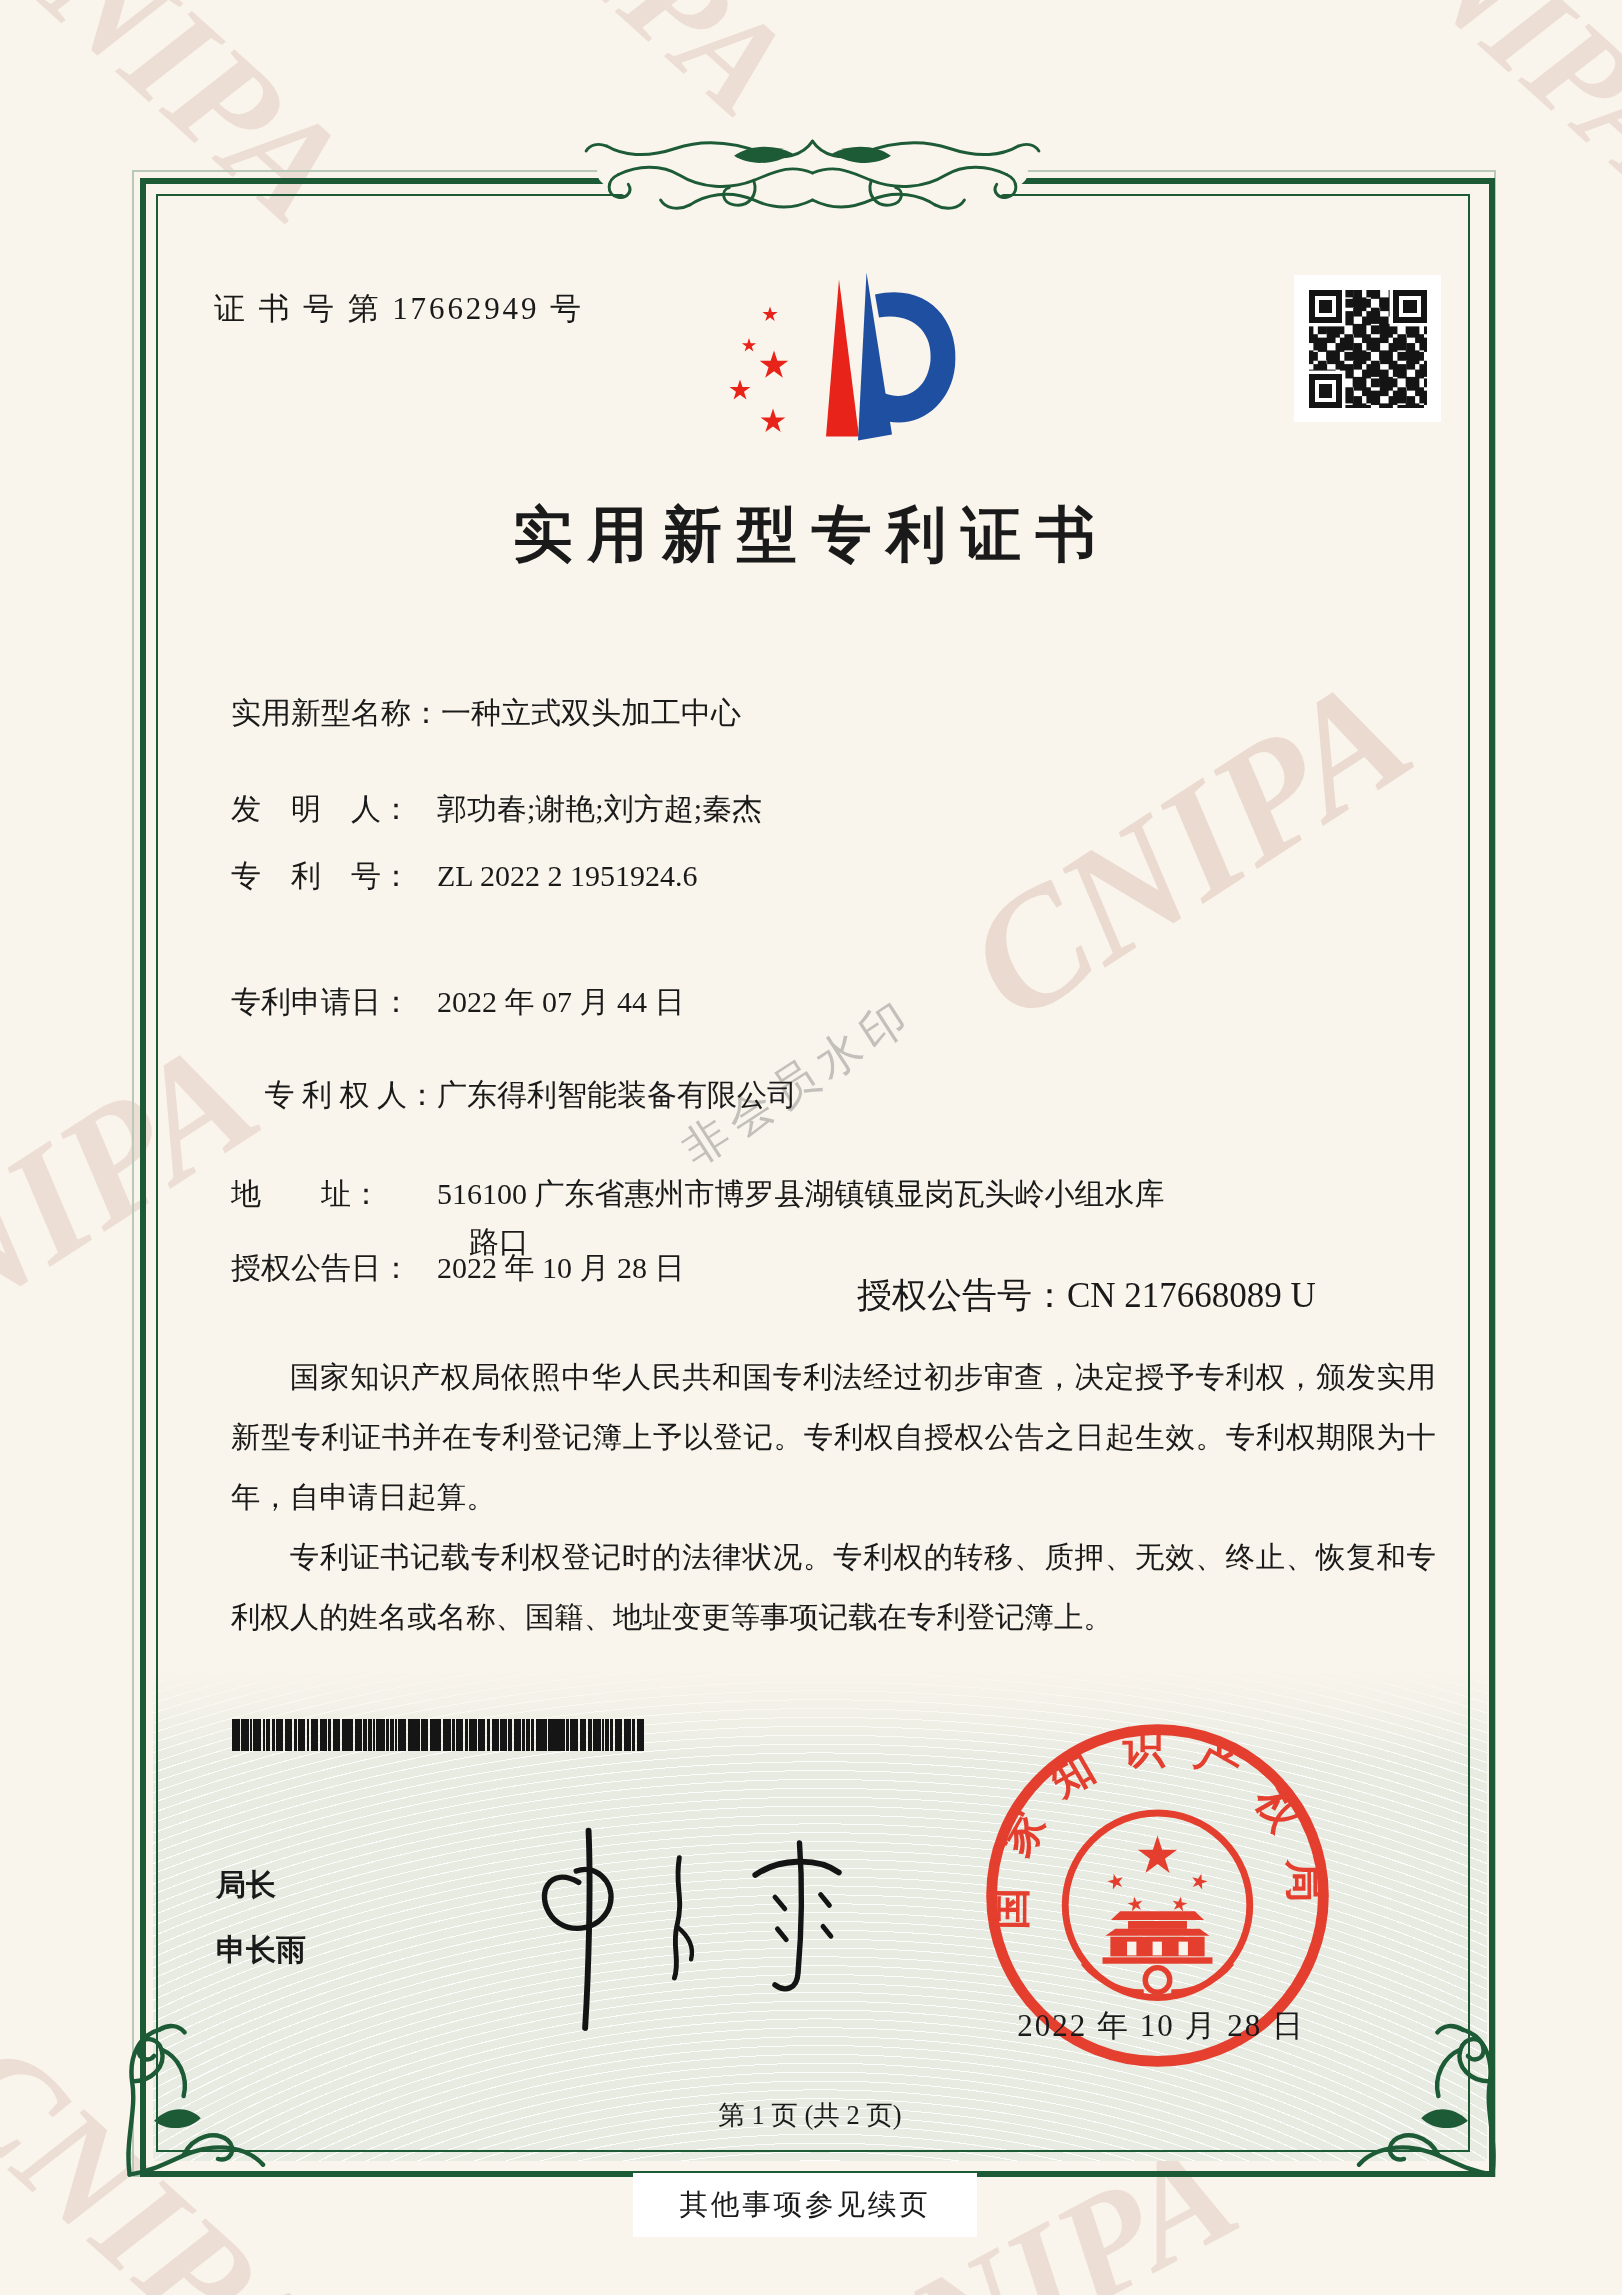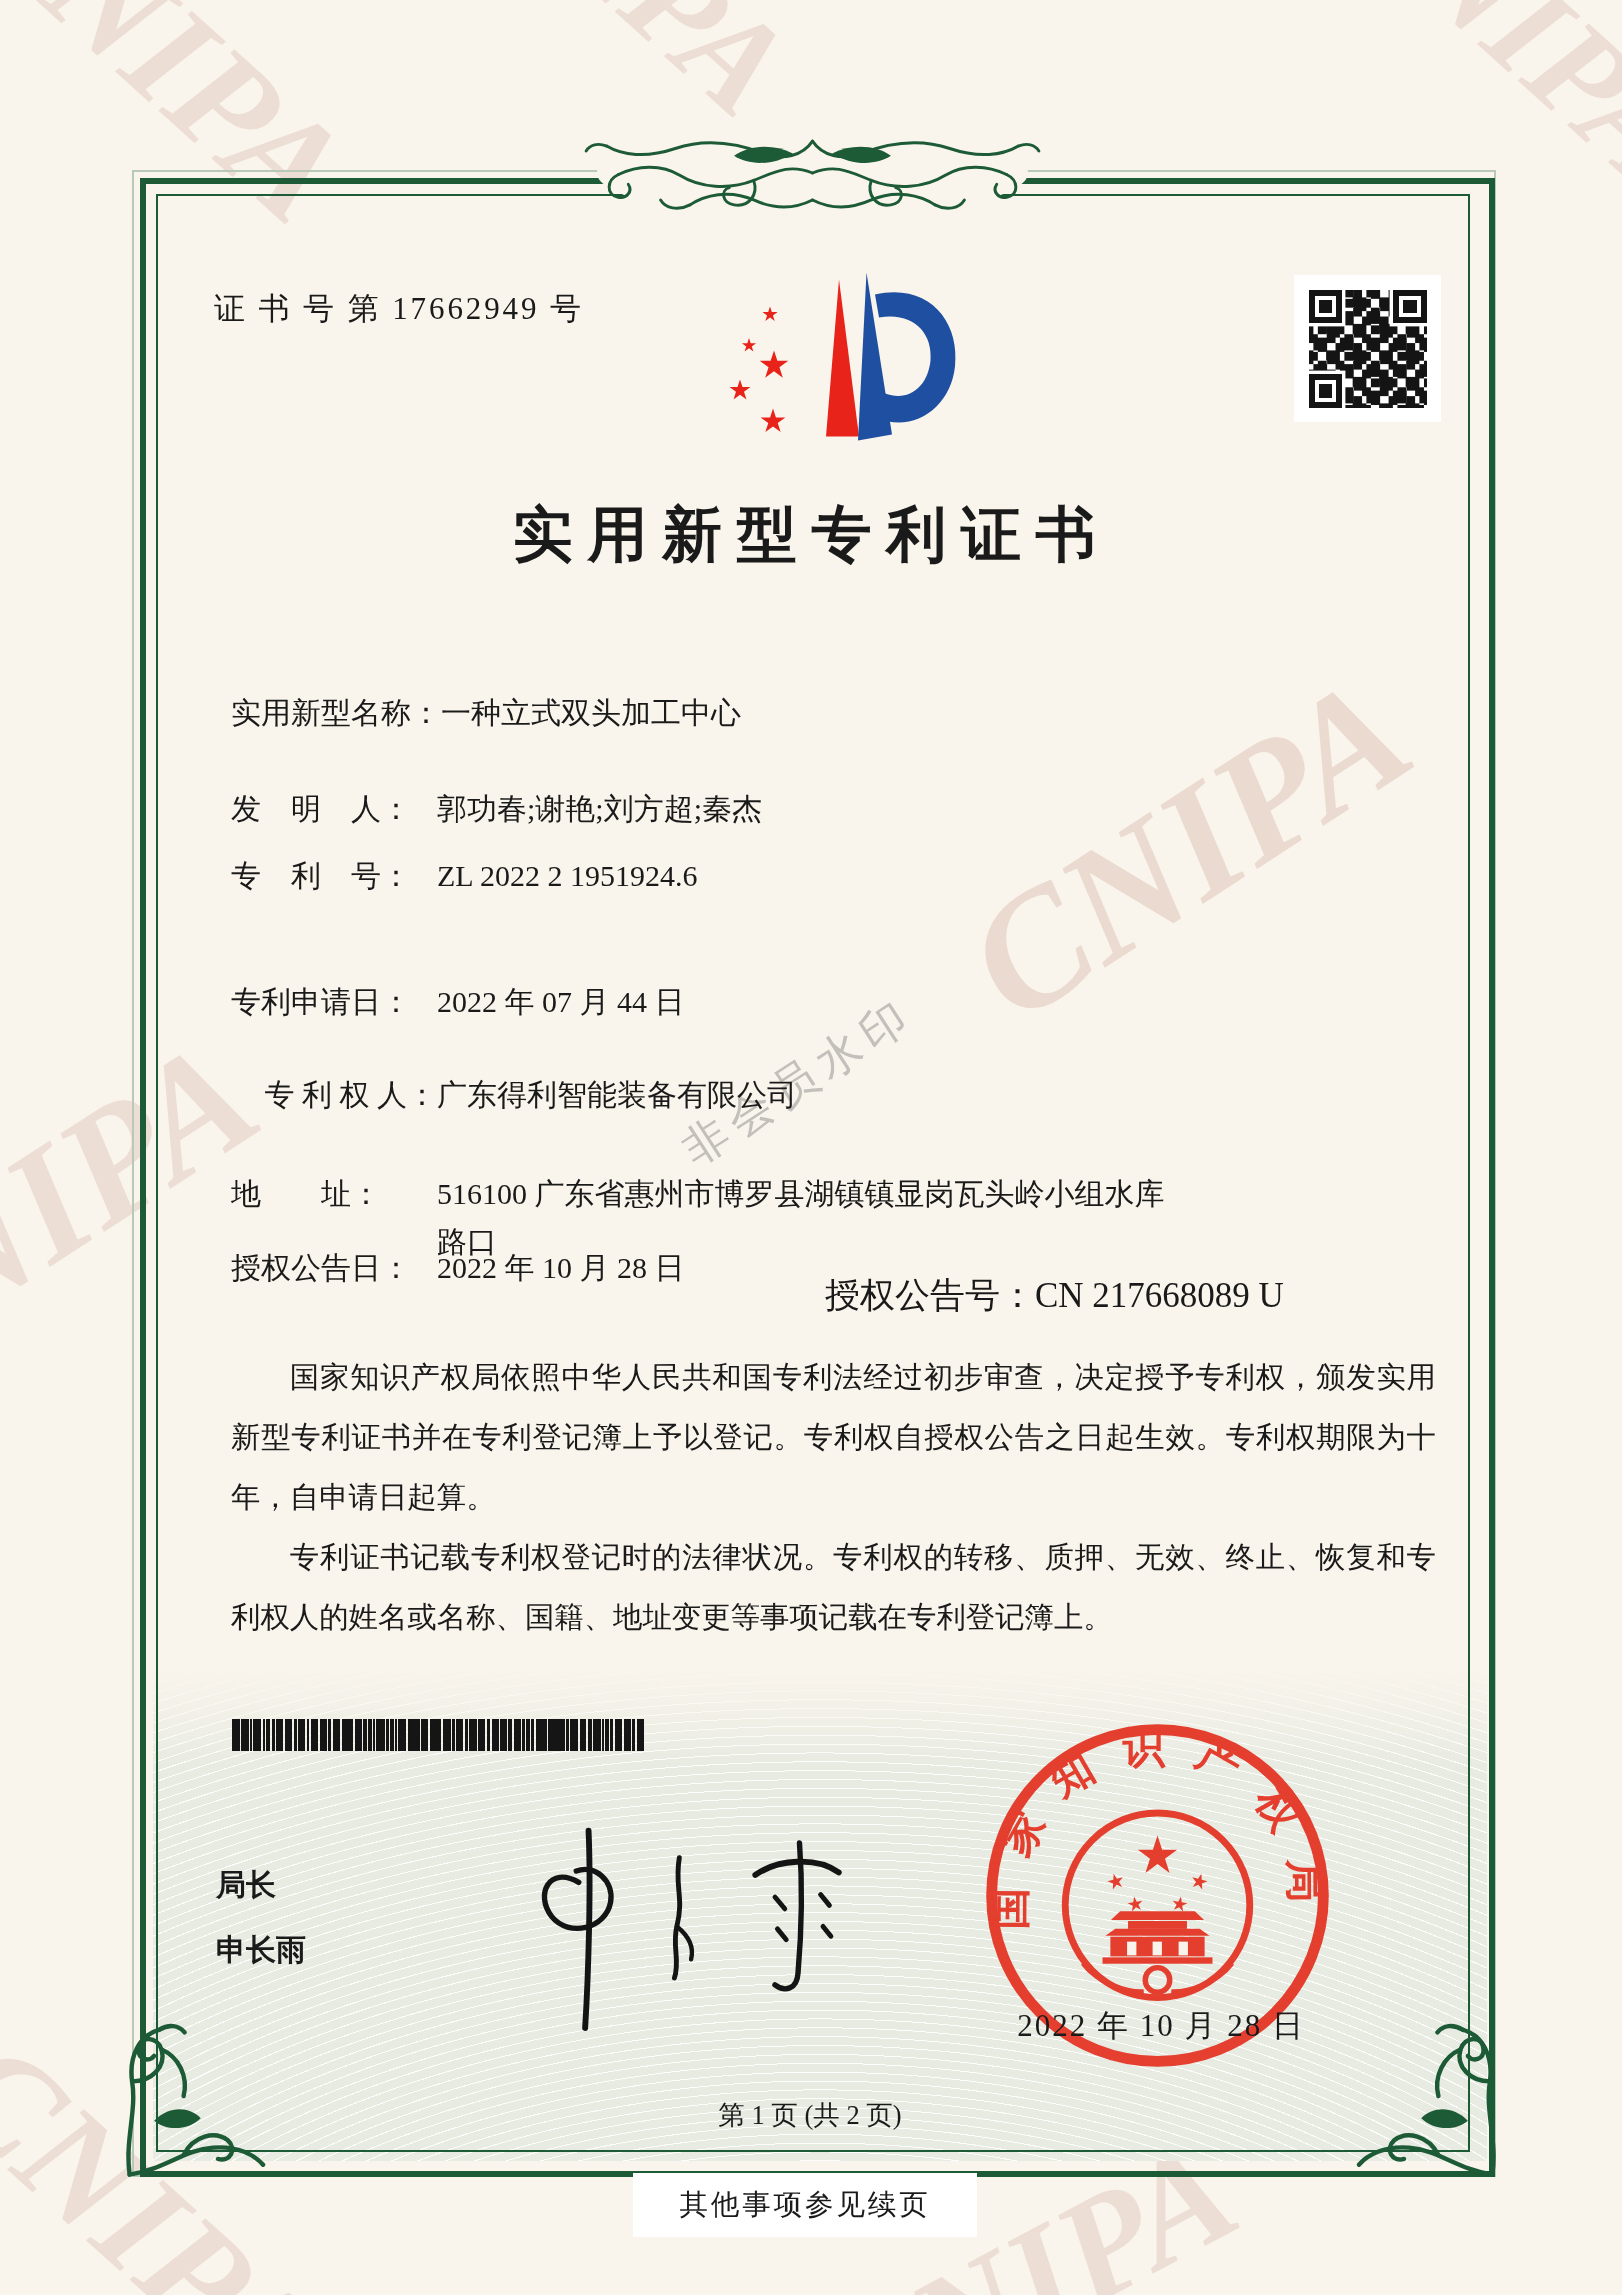--- a/index.html
+++ b/index.html
@@ -49,21 +49,21 @@
   .finder{position:absolute;width:21.6px;height:21.6px;border:6.4px solid #141414;background:#fff;box-shadow:0 0 0 3.4px #fff;}
   .finder::after{content:"";position:absolute;inset:3.9px;background:#141414;}
   .f-tl{left:0;top:0;} .f-tr{right:0;top:0;} .f-bl{left:0;bottom:0;}
 
   .title{left:50%;top:495px;transform:translateX(-50%);font-size:60px;font-weight:bold;
          letter-spacing:14.7px;white-space:nowrap;z-index:4;}
 
   
   .row{position:absolute;left:231px;font-size:30px;white-space:nowrap;z-index:4;}
   .row .lbl{display:inline-block;min-width:206px;}
-  .val{z-index:4;}
+  .val{z-index:4;margin-left:32px;}
   .r1{top:693px;} .r2{top:789px;} .r3{top:856px;} .r4{top:982px;}
   .r5{top:1075px;text-align:right;} .r6{top:1174px;} .r6b{left:437px;top:1222px;}
   .r7{top:1248px;} .r7b{left:825px;top:1272px;}
 
   
   .bodytext{left:231px;top:1347px;width:1205px;font-size:29.4px;line-height:60px;
     text-align:justify;text-justify:inter-ideograph;z-index:4;}
   .bodytext p{margin:0;text-indent:2em;}
 
   

